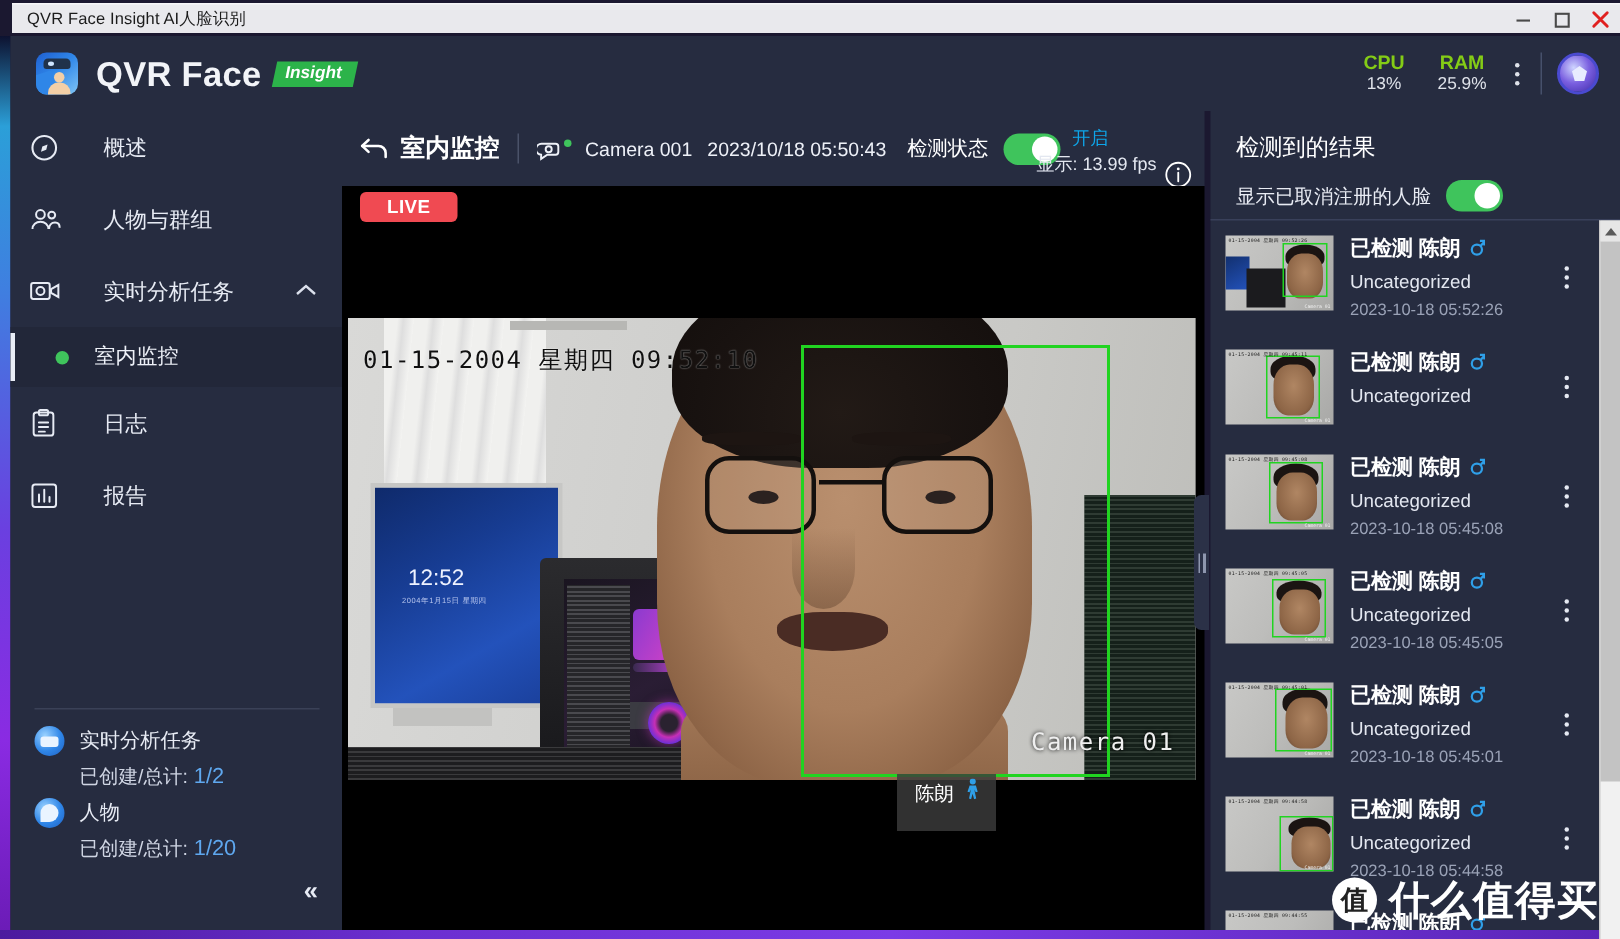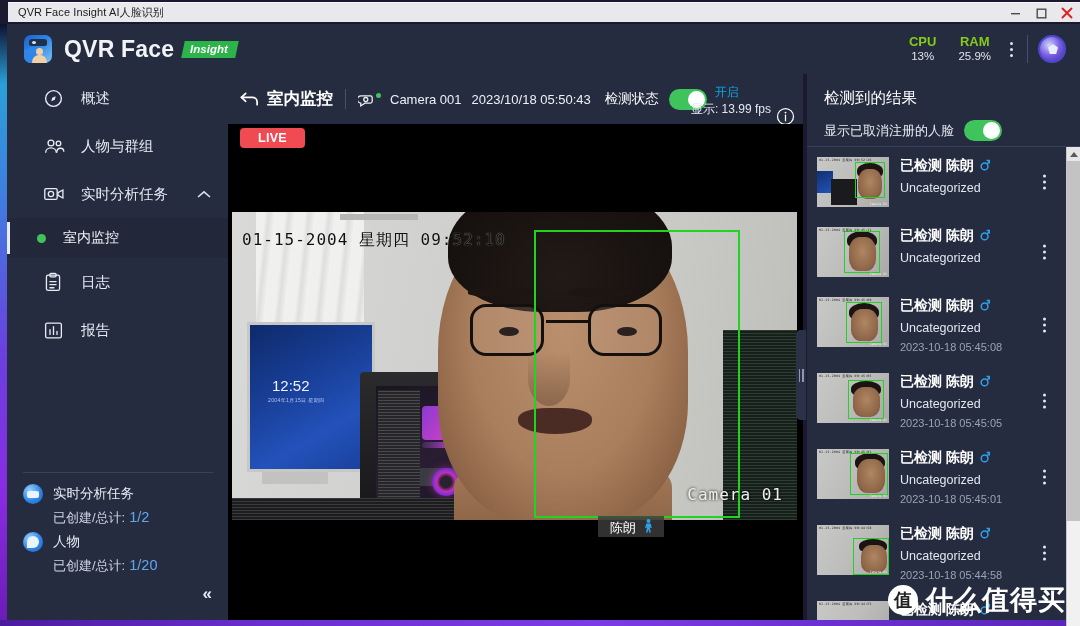--- a/index.html
+++ b/index.html
@@ -89,22 +89,22 @@
     content: ""; position: absolute; left: 8px; top: 7px; width: 10px; height: 10px;
     background: #e8ecff; clip-path: polygon(50% 0,100% 35%,82% 100%,18% 100%,0 35%);
   }
 
   
   .sidebar {
     position: absolute; left: 7px; top: 74px; width: 221px; height: 546px;
     background: #262c40; color: #e5e9f2;
   }
   .nav-item {
-    height: 48px; display: flex; align-items: center; padding-left: 36px;
-    font-size: 14.5px; color: #e7ebf4; position: relative; cursor: default;
+    height: 48px; display: flex; align-items: center; padding-left: 12px;
+    font-size: 14.5px; color: #e7ebf4; position: relative; cursor: default; gap: 12px;
   }
   .nav-item .ic { width: 26px; flex: none; display: flex; align-items: center; }
   .nav-item .lb { padding-left: 12px; font-size: 14.5px; }
   .nav-item .chev { margin-left: auto; padding-right: 17px; }
   .nav-sub {
     height: 40px; display: flex; align-items: center; padding-left: 30px;
     background: #222739; position: relative; font-size: 14px;
   }
   .nav-sub.active:before {
     content: ""; position: absolute; left: 0; top: 4px; width: 3px; height: 32px;
@@ -278,21 +278,21 @@
   .ov-camera {
     position: absolute; right: 14px; bottom: 16px; font-family: "DejaVu Sans Mono", monospace;
     color: #efefef; font-size: 16px; letter-spacing: 1px; text-shadow: 0 0 3px #000;
   }
   .facebox {
     position: absolute; left: 302px; top: 18px; width: 206px; height: 288px;
     border: 2px solid #21d421;
   }
   .facelabel {
     position: absolute; left: 370px; top: 392px; background: rgba(60,60,60,.82);
-    padding: 3px 10px 0 12px; display: flex; align-items: center; gap: 7px;
+    padding: 3px 10px 16px 12px; display: flex; align-items: center; gap: 7px;
   }
   .facelabel .nm { color: #ffffff; font-size: 13px; }
 
   
   .vhandle {
     position: absolute; left: 796px; top: 330px; width: 10px; height: 90px;
     background: #2b3147; border-radius: 5px 0 0 5px; display: flex;
     align-items: center; justify-content: center; gap: 2px;
   }
   .vhandle i { width: 1.5px; height: 13px; background: #8e96ae; display: block; }
@@ -630,20 +630,21 @@
         </div>
         <div class="res-txt">
           <div class="res-name">
             <span>已检测 陈朗</span>
             <span><svg width="10" height="13" viewBox="0 0 10 13" fill="none" stroke="#2f9fe8" stroke-width="1.5">
                   <circle cx="4.6" cy="8.4" r="3.4"></circle>
                   <path d="M7.2 5.8 L9.4 3.4 M6.6 2.6 h3 v3"></path>
                 </svg></span>
           </div>
           <div class="res-cat">Uncategorized</div>
+          <div class="res-time">2023-10-18 05:52:26</div>
         </div>
         <div class="res-kebab">
             <i></i>
             <i></i>
             <i></i>
           </div>
       </div>
 
       <div class="res-item">
         <div class="thumb">

